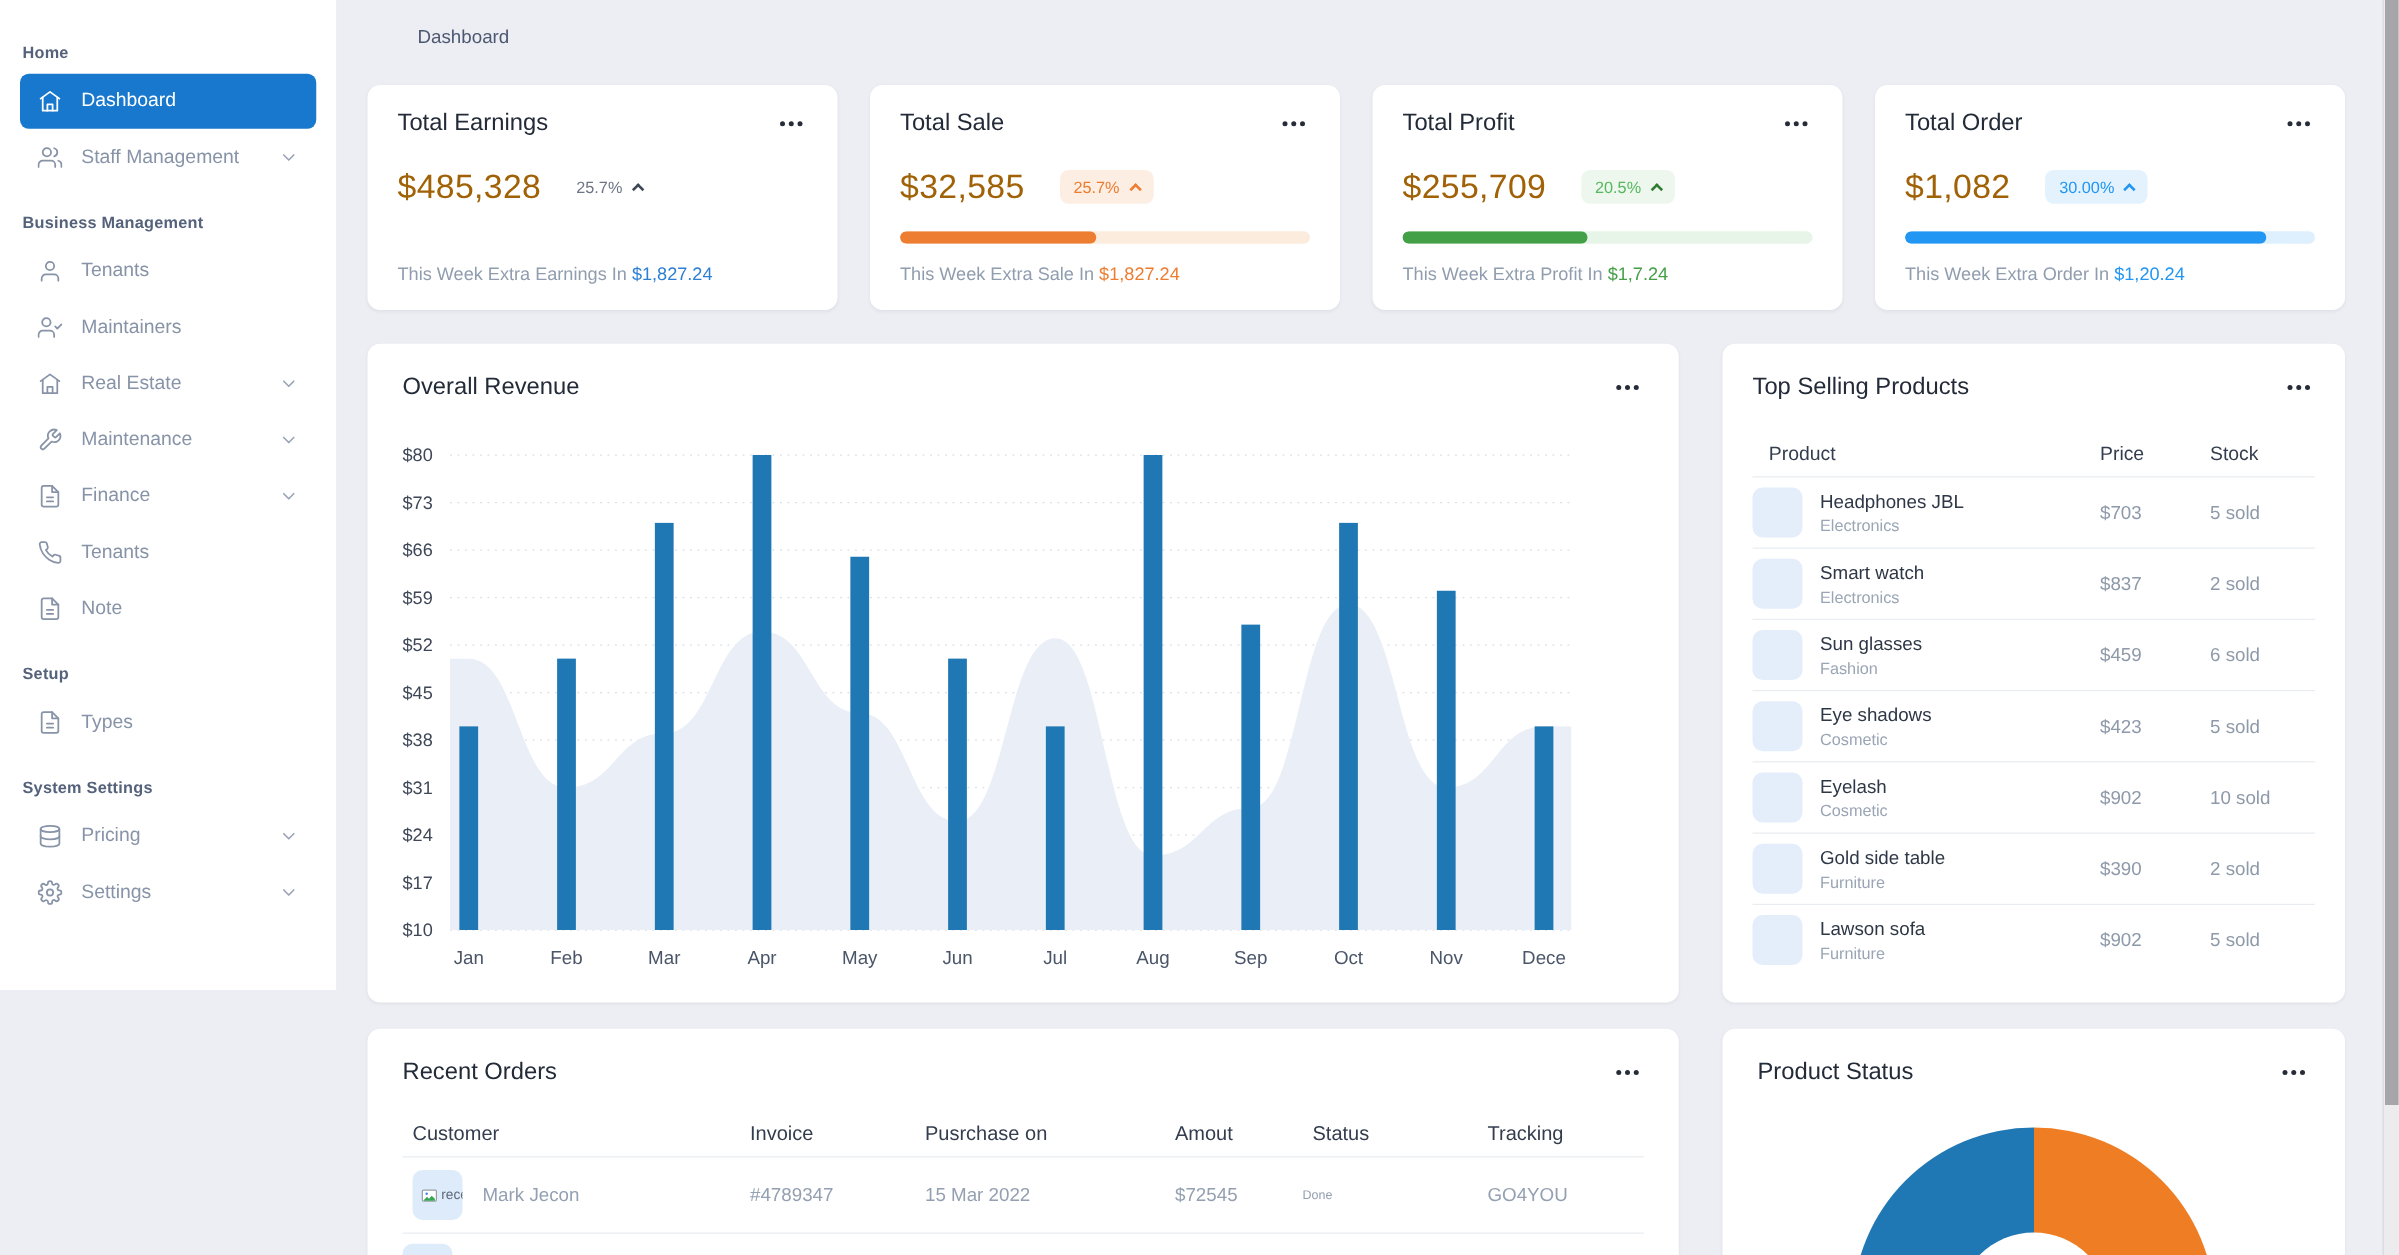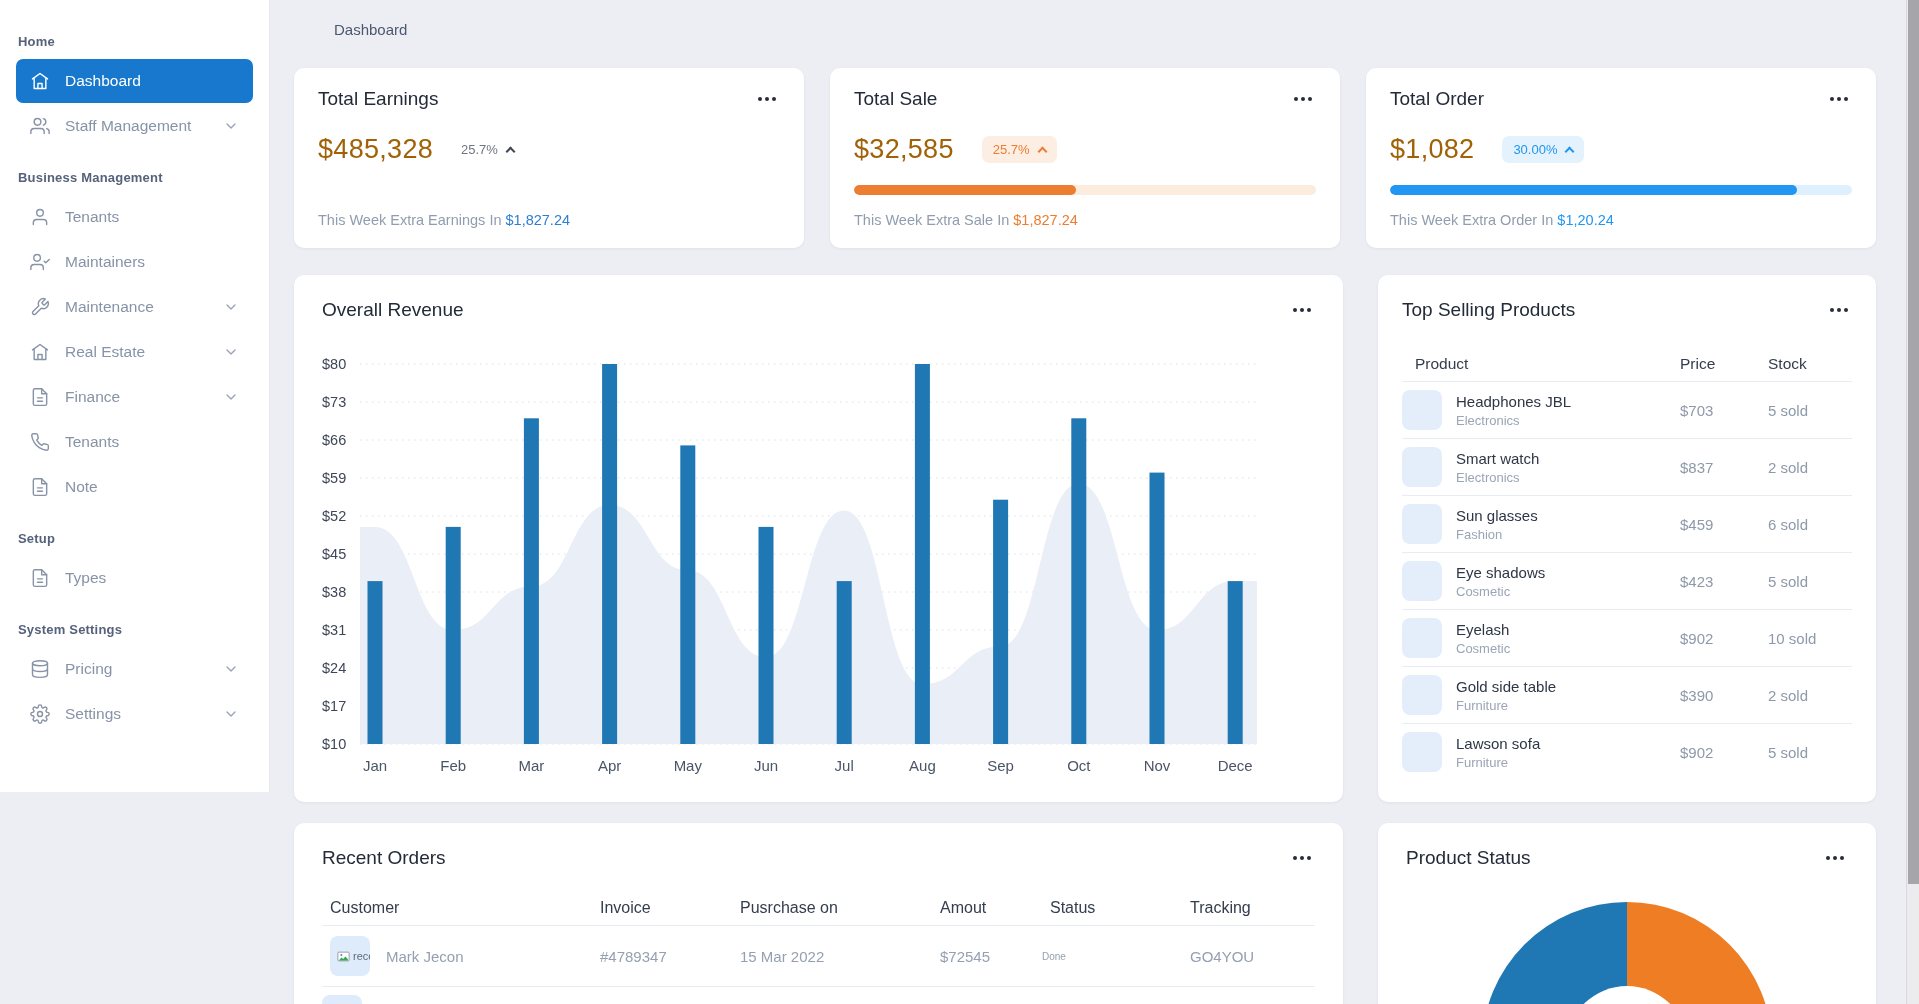--- a/index.html
+++ b/index.html
@@ -150,37 +150,37 @@
               <circle cx="8.5" cy="7" r="4"></circle>
               <path d="M17 11l2 2 4-4"></path>
             </svg>
           </span>
         <span class="slabel">Maintainers</span>
 
       </div>
         <div class="side-item">
         <span class="sicon">
             <svg viewBox="0 0 24 24">
-              <path d="M14.7 6.3a1 1 0 0 0 0 1.4l1.6 1.6a1 1 0 0 0 1.4 0l3.77-3.77a6 6 0 0 1-7.94 7.94l-6.91 6.91a2.12 2.12 0 0 1-3-3l6.91-6.91a6 6 0 0 1 7.94-7.94l-3.76 3.76z"></path>
-            </svg>
-          </span>
-        <span class="slabel">Maintenance</span>
+              <path d="M3 9.5 12 3l9 6.5"></path>
+              <path d="M5 8.5V21h14V8.5"></path>
+              <path d="M9.5 21v-6h5v6"></path>
+            </svg>
+          </span>
+        <span class="slabel">Real Estate</span>
         <span class="schev"><svg viewBox="0 0 24 24">
               <path d="M6 9l6 6 6-6"></path>
             </svg></span>
       </div>
         <div class="side-item">
         <span class="sicon">
             <svg viewBox="0 0 24 24">
-              <path d="M3 9.5 12 3l9 6.5"></path>
-              <path d="M5 8.5V21h14V8.5"></path>
-              <path d="M9.5 21v-6h5v6"></path>
-            </svg>
-          </span>
-        <span class="slabel">Real Estate</span>
+              <path d="M14.7 6.3a1 1 0 0 0 0 1.4l1.6 1.6a1 1 0 0 0 1.4 0l3.77-3.77a6 6 0 0 1-7.94 7.94l-6.91 6.91a2.12 2.12 0 0 1-3-3l6.91-6.91a6 6 0 0 1 7.94-7.94l-3.76 3.76z"></path>
+            </svg>
+          </span>
+        <span class="slabel">Maintenance</span>
         <span class="schev"><svg viewBox="0 0 24 24">
               <path d="M6 9l6 6 6-6"></path>
             </svg></span>
       </div>
         <div class="side-item">
         <span class="sicon">
             <svg viewBox="0 0 24 24">
               <path d="M14 2H6a2 2 0 0 0-2 2v16a2 2 0 0 0 2 2h12a2 2 0 0 0 2-2V8z"></path>
               <path d="M14 2v6h6"></path>
               <path d="M9 13h6M9 17h6"></path>
@@ -278,20 +278,37 @@
       </div>
       <div class="stat-row">
         <span class="stat-value">$32,585</span>
         <span class="chg pill" style="color:#ed7d31;background:#fdeee3;">25.7%<span class="chev" style="color:#ed7d31"></span></span>
       </div>
 
       <div class="track" style="background:#fcecdd">
         <div class="fill" style="width:48%;background:#ed7d31"></div>
       </div>
       <div class="note">This Week Extra Sale In <span style="color:#ed7d31">$1,827.24</span></div>
+    </div>
+      <div class="card stat-card">
+      <div class="card-head">
+        <span class="card-title">Total Profit</span>
+        <span class="dots">
+            <i></i>
+          </span>
+      </div>
+      <div class="stat-row">
+        <span class="stat-value">$255,709</span>
+        <span class="chg pill" style="color:#57b75f;background:#edf7ee;">20.5%<span class="chev" style="color:#2e7d32"></span></span>
+      </div>
+
+      <div class="track" style="background:#e7f4e8">
+        <div class="fill" style="width:45%;background:#43a047"></div>
+      </div>
+      <div class="note">This Week Extra Profit In <span style="color:#43a047">$1,7.24</span></div>
     </div>
       <div class="card stat-card">
       <div class="card-head">
         <span class="card-title">Total Order</span>
         <span class="dots">
             <i></i>
           </span>
       </div>
       <div class="stat-row">
         <span class="stat-value">$1,082</span>

